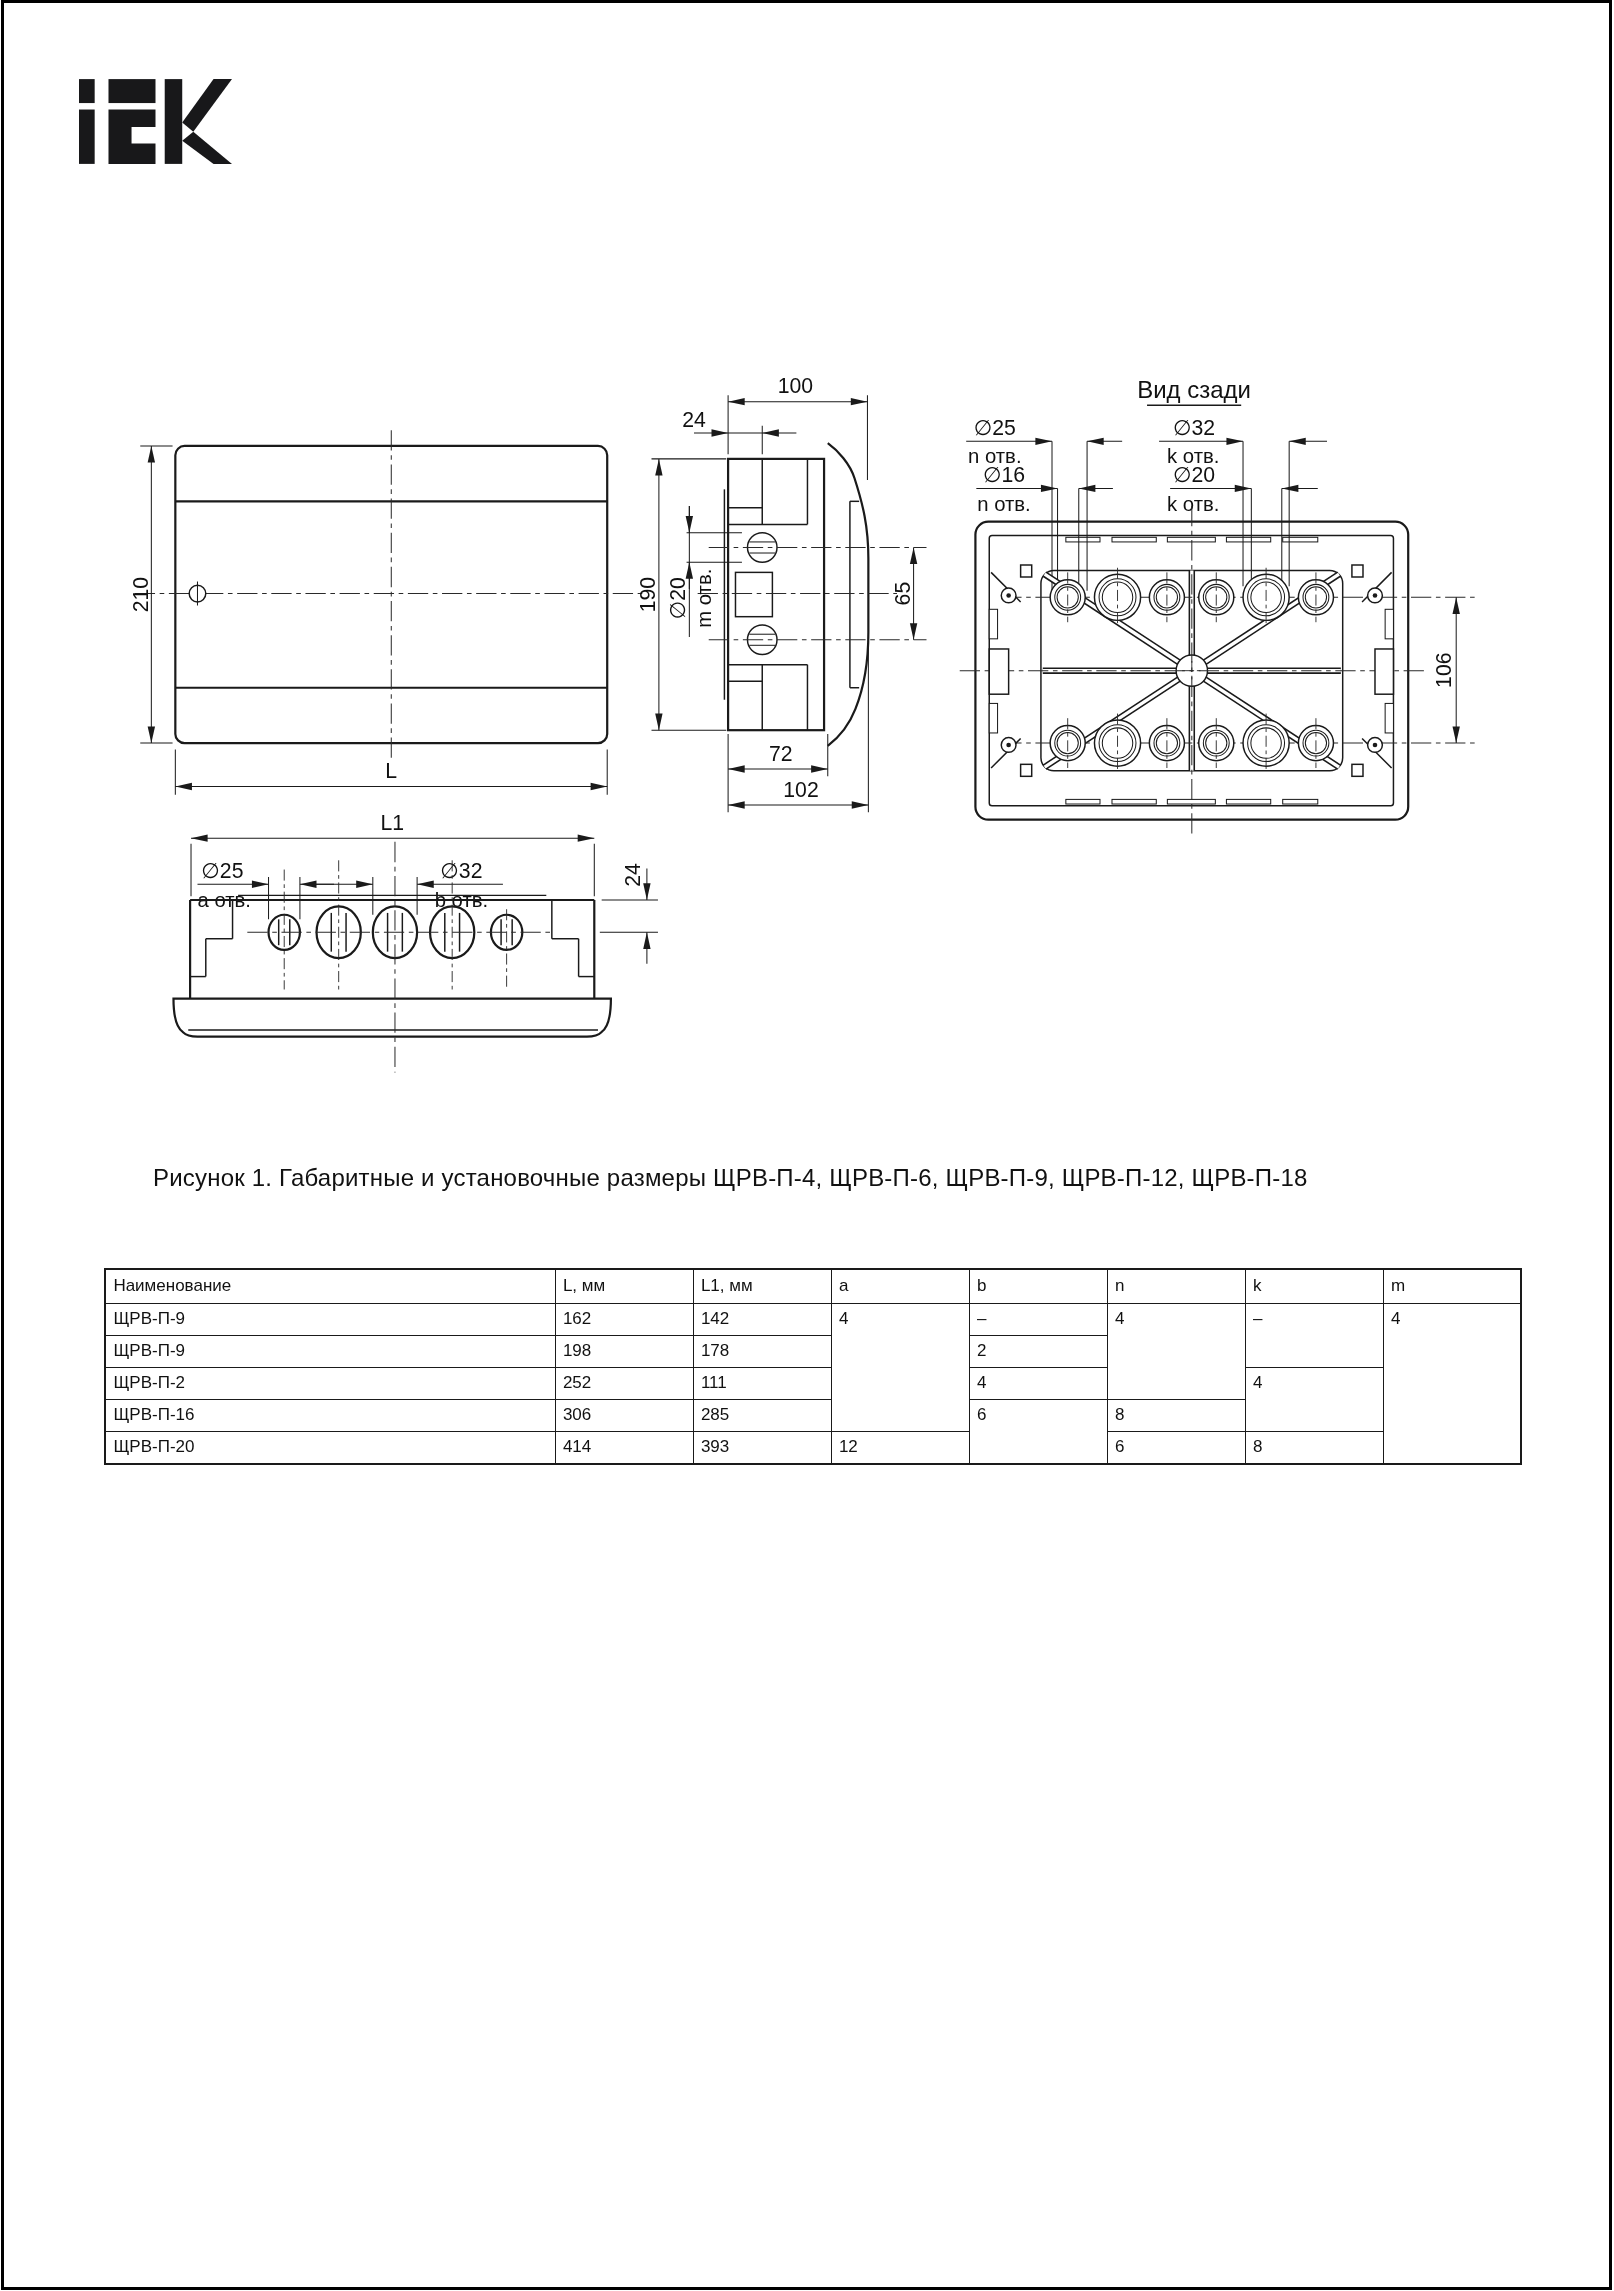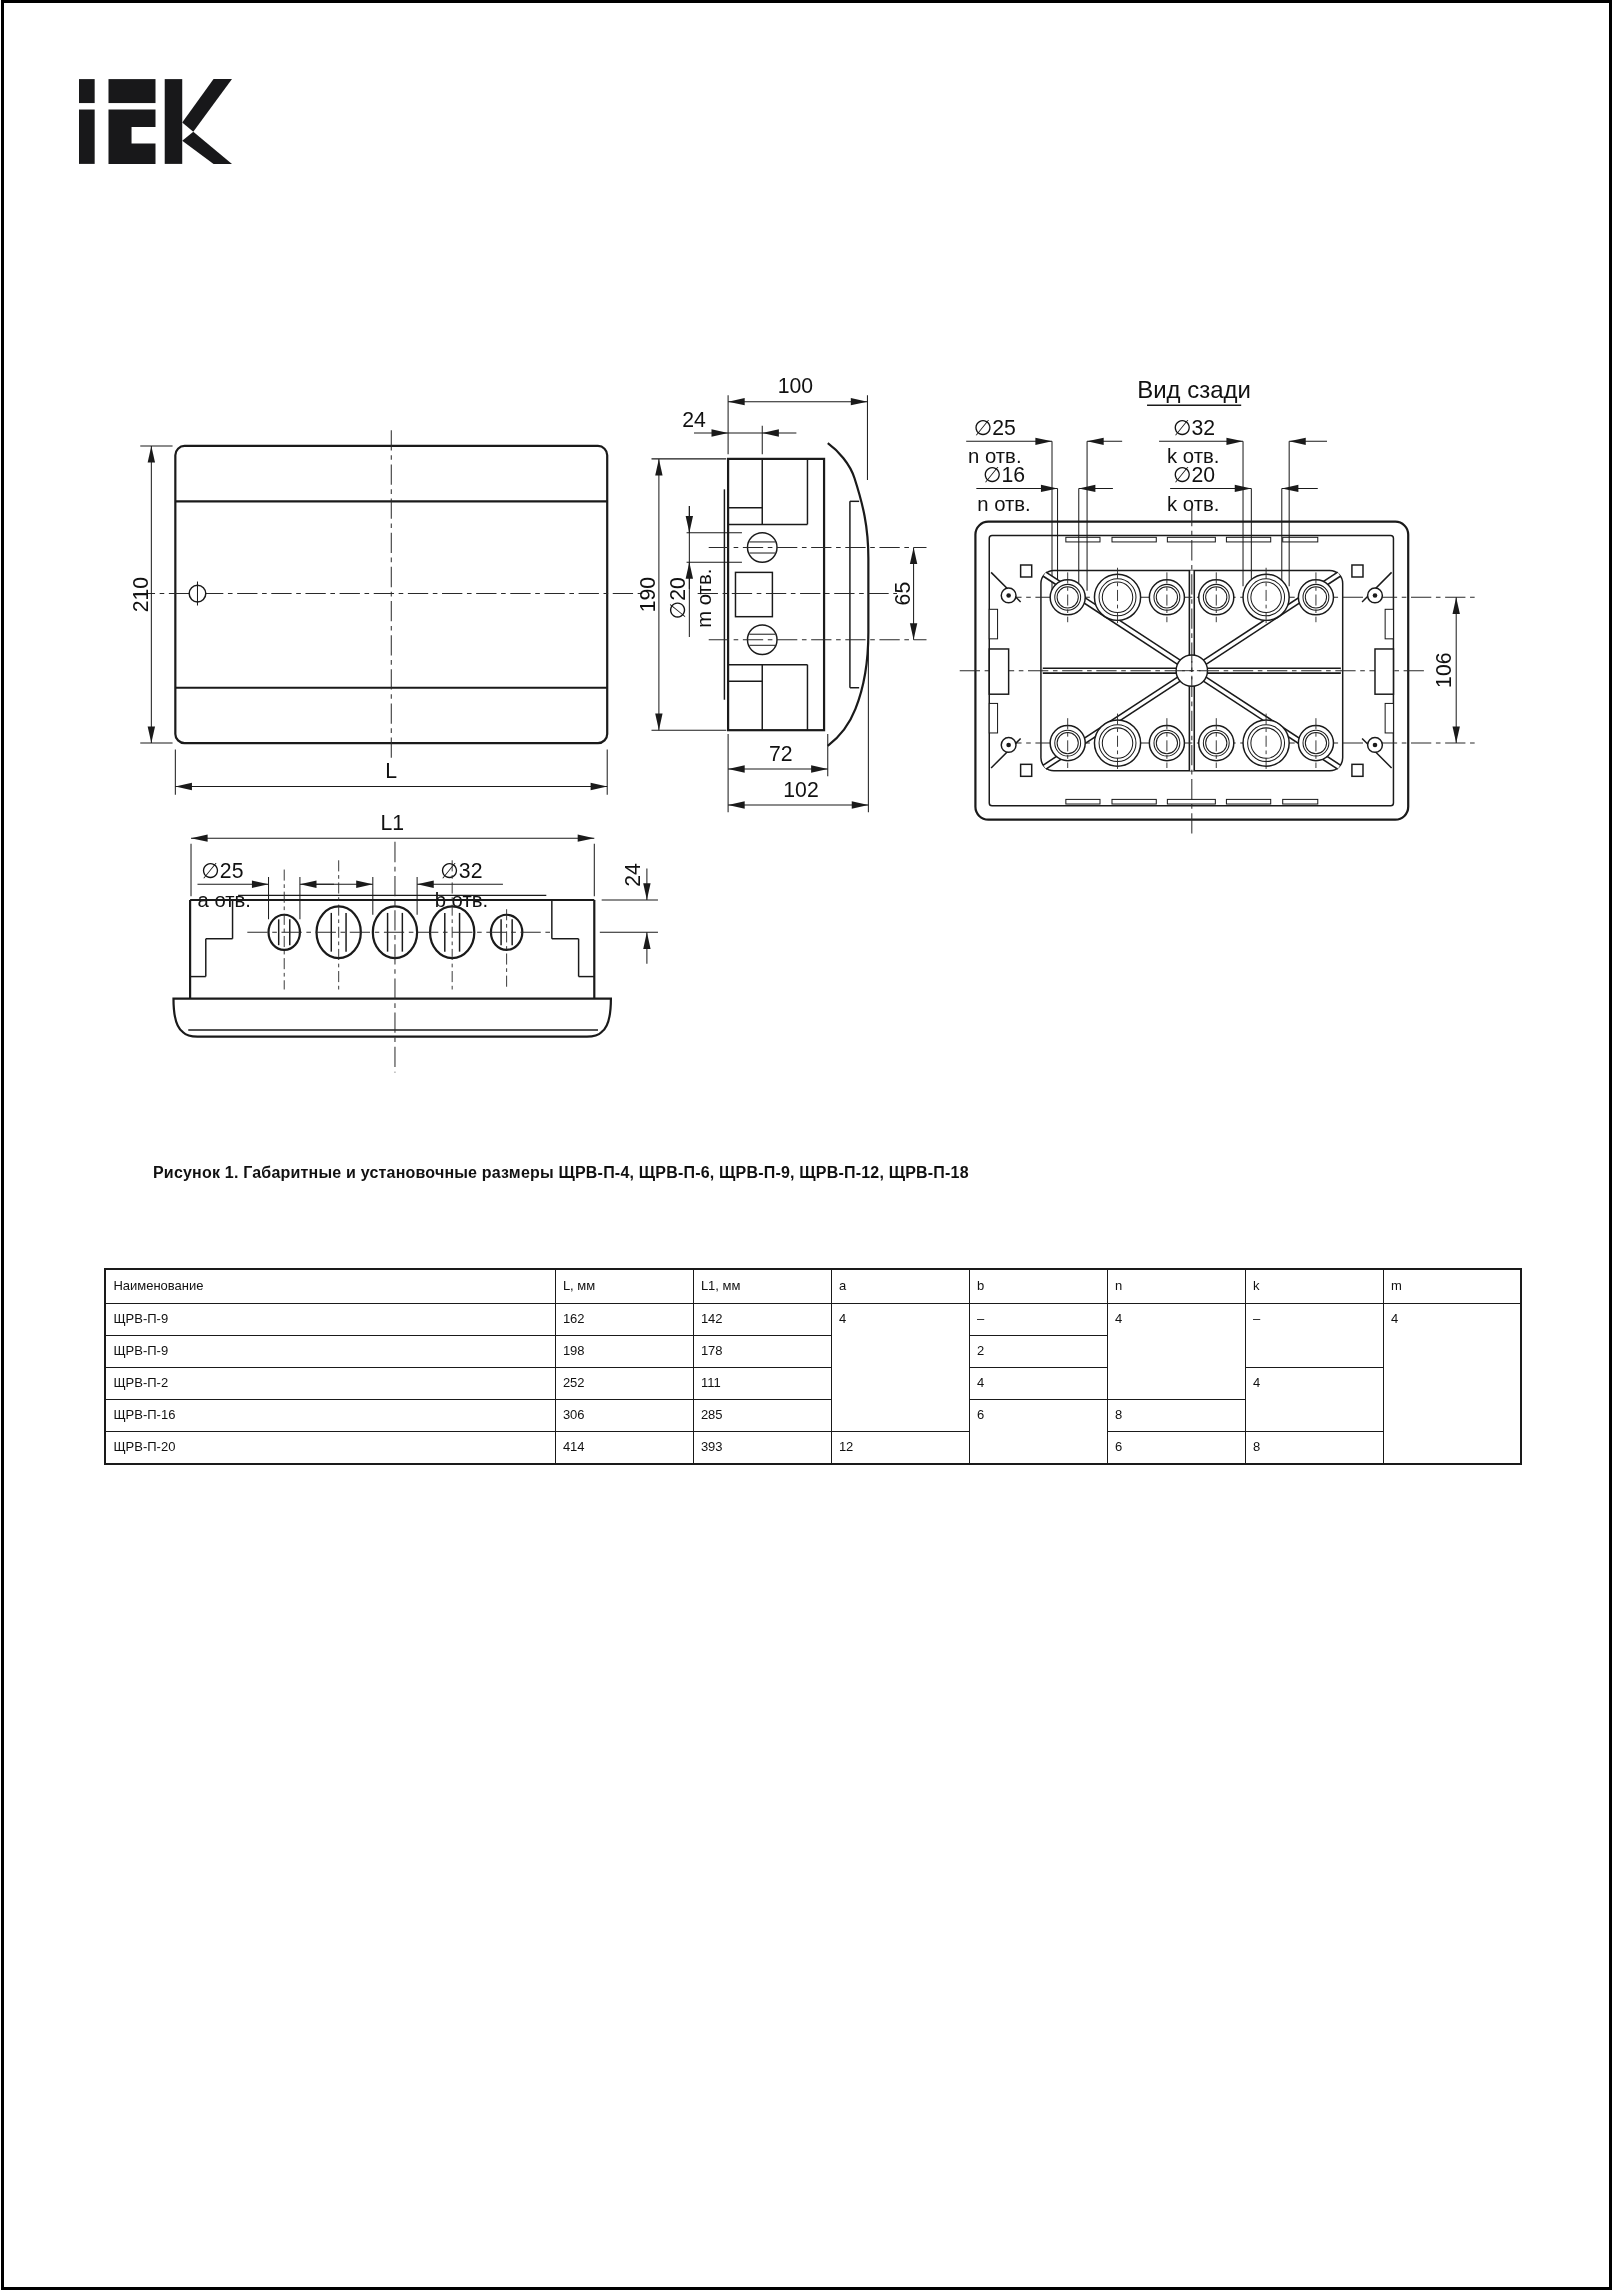--- a/index.html
+++ b/index.html
@@ -1,24 +1,24 @@
 <!DOCTYPE html>
 <html style="font-size:14.8px"><head>
 <meta charset="utf-8">
 <style>
   html,body{margin:0;padding:0;background:#888;}
   .page{position:relative;width:1614px;height:2292px;background:#ffffff;
         font-family:"Liberation Sans","DejaVu Sans",sans-serif;color:#111;overflow:hidden;}
   .frame{position:absolute;left:0.9px;top:0px;right:1.8px;bottom:1.8px;border:3.7px solid #000;pointer-events:none;}
   .logo{position:absolute;left:79px;top:79px;}
   .drawing{position:absolute;left:0;top:0;}
-  .caption{position:absolute;left:153px;top:1164px;width:1347px;font-size:16px;color:#111;
-           white-space:nowrap;letter-spacing:0.2px;font-weight:bold;}
+  .caption{position:absolute;left:153px;top:1164px;width:1347px;font-size:24px;color:#111;
+           white-space:nowrap;letter-spacing:0.2px;}
   table.spec{position:absolute;left:104px;top:1268px;width:1413px;border-collapse:collapse;
-             table-layout:fixed;font-size:13px;color:#111;border:2.8px solid #1a1a1a;}
+             table-layout:fixed;font-size:17px;color:#111;border:2.8px solid #1a1a1a;}
   table.spec th,table.spec td{border:1.8px solid #1a1a1a;padding:0 3.7px 0 7.4px;text-align:left;
              font-weight:normal;vertical-align:top;height:31px;line-height:30px;overflow:hidden;white-space:nowrap;}
   table.spec th{height:33px;line-height:32px;}
   
   .ol{stroke:#1a1a1a;stroke-width:2.4;fill:none}
   .ol2{stroke:#1a1a1a;stroke-width:1.6;fill:none}
   .tl{stroke:#1a1a1a;stroke-width:1.1;fill:none}
   .cl{stroke:#2a2a2a;stroke-width:1.1;fill:none;stroke-dasharray:22 5 5 5}
   .cl2{stroke:#2a2a2a;stroke-width:1;fill:none;stroke-dasharray:12 4 4 4}
   .wf{fill:#ffffff}

